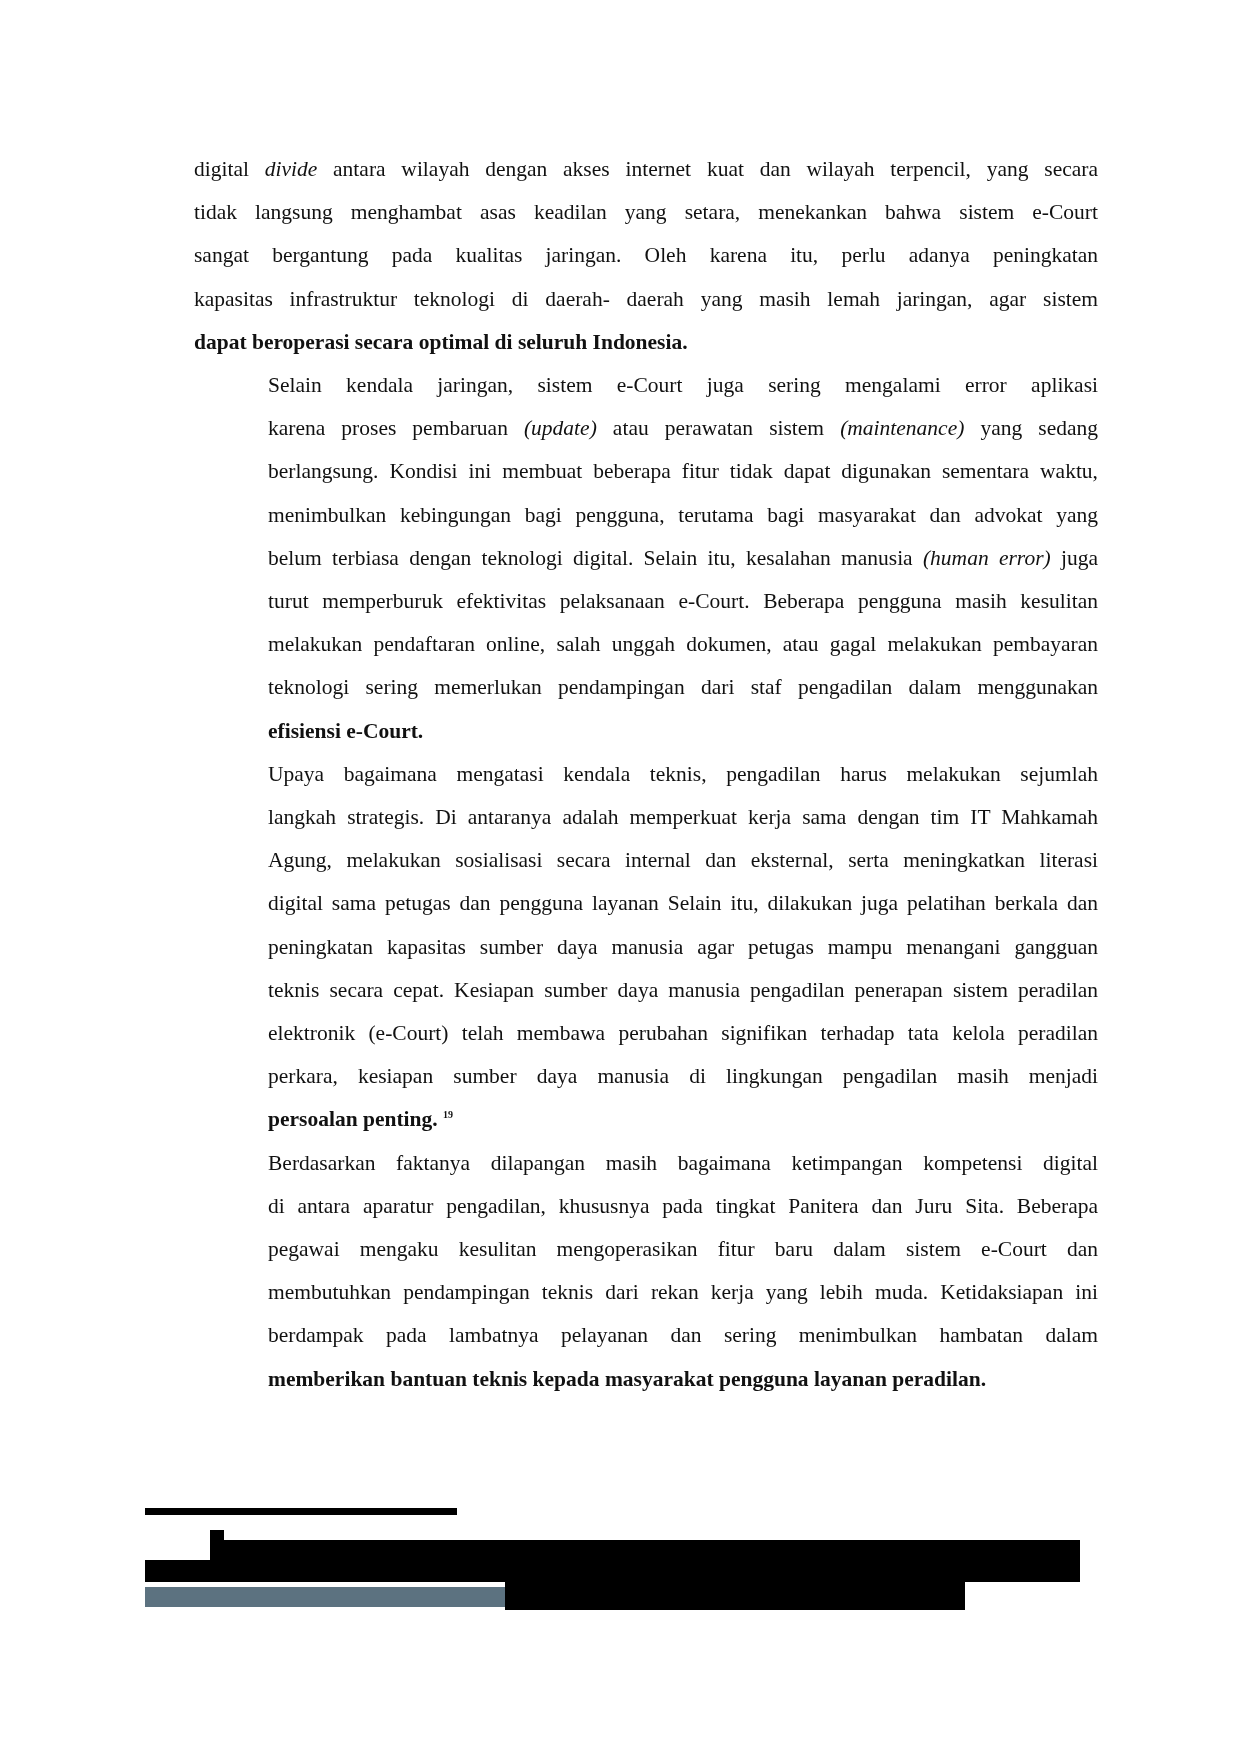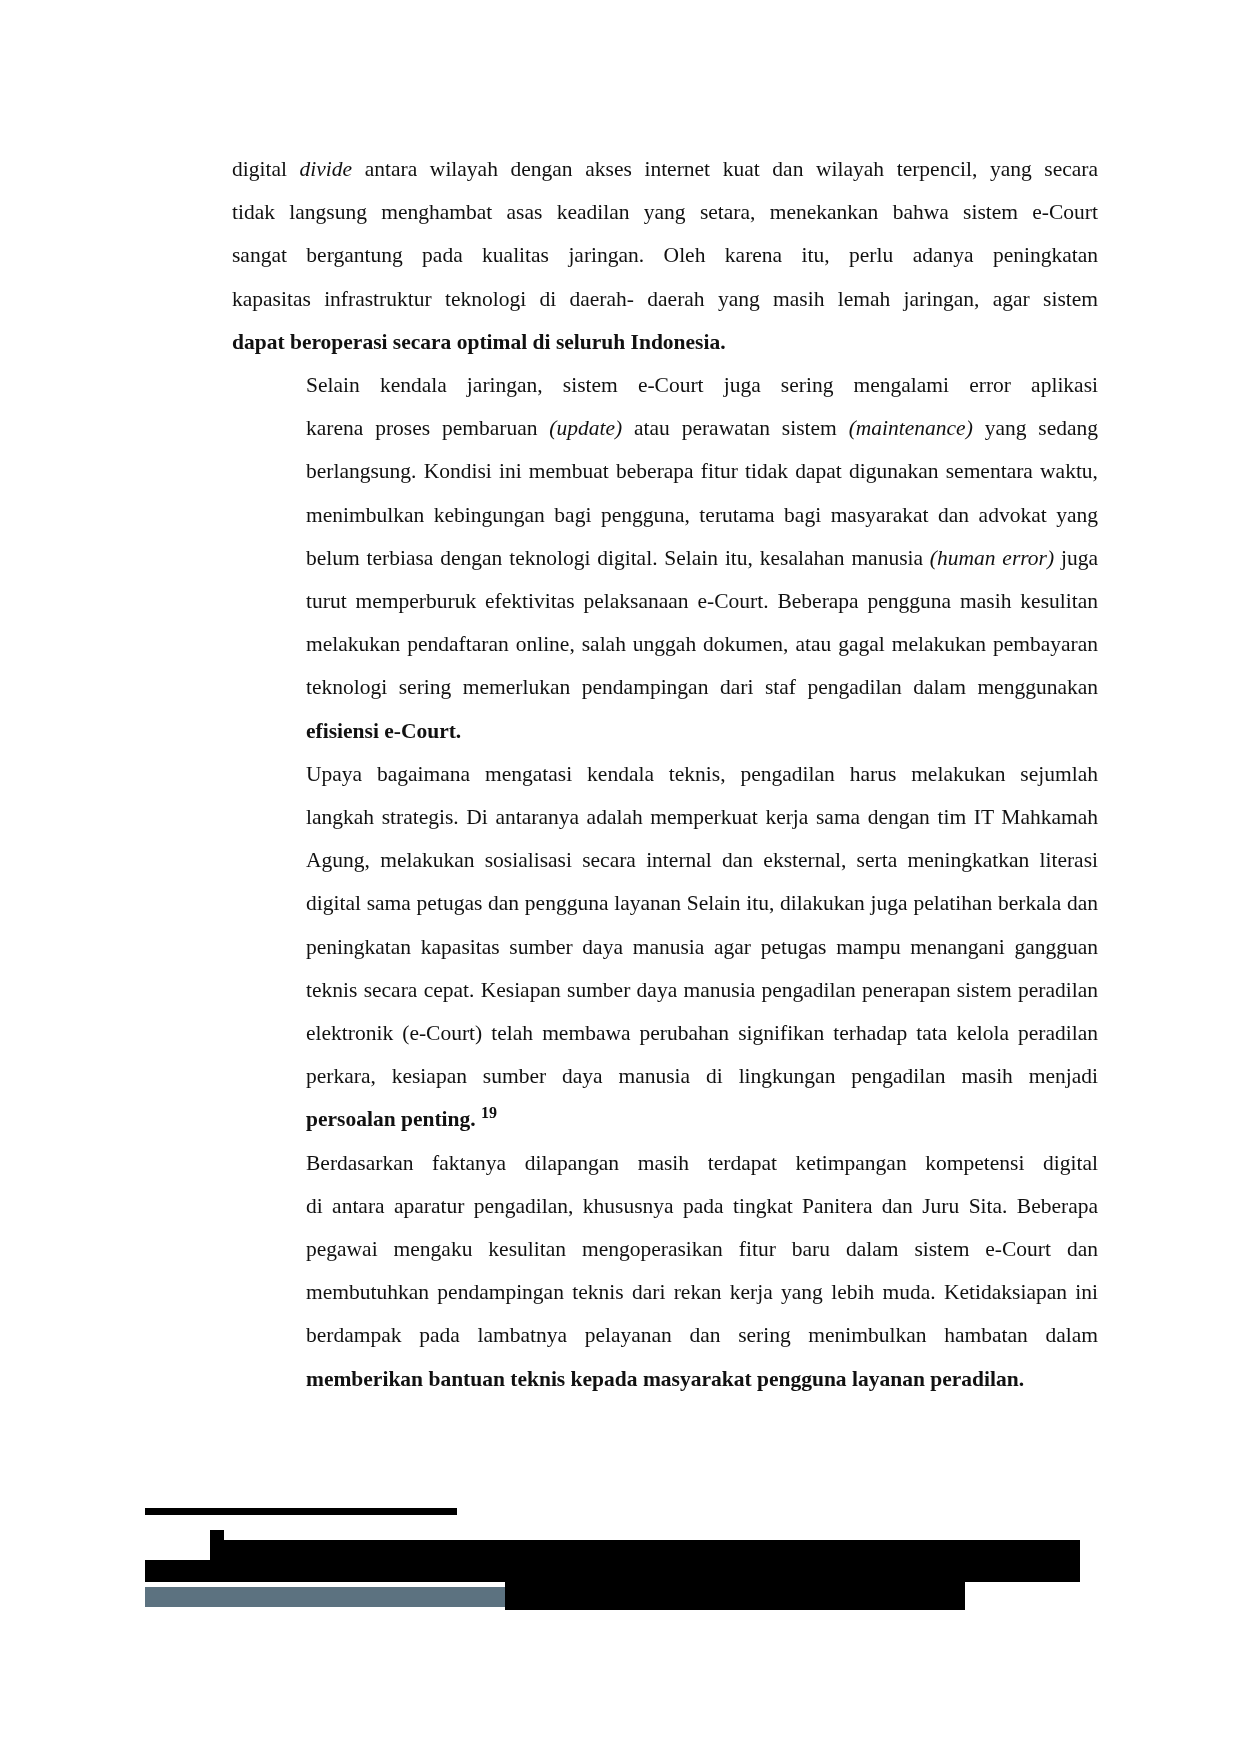--- a/index.html
+++ b/index.html
@@ -1,26 +1,26 @@
 <!DOCTYPE html>
 <html><head>
 <meta charset="utf-8">
 <style>
   html, body { margin:0; padding:0; background:#fff; }
   body { width:1240px; height:1754px; position:relative; overflow:hidden;
          font-family:"Liberation Serif", "DejaVu Serif", serif; color:#111; }
   .page { position:absolute; left:194px; top:148px; width:904px; }
   .para { margin:0; font-size:21.5px; line-height:43.2px; text-align:justify; }
   .para.indent { text-indent:74px; }
-  .para .line { display:block; text-align:justify; text-align-last:justify; white-space:nowrap;margin-left:38px; }
+  .para .line { display:block; text-align:justify; text-align-last:justify; white-space:nowrap; }
   .para .line.last { text-align-last:left;font-weight:bold; }
   .fn-rule { position:absolute; left:145px; top:1508px; width:312px; height:7px; background:#000; }
   .redact { position:absolute; background:#000; }
   .link-redact { position:absolute; left:145px; top:1587px; width:360px; height:20px; background:#5c7280; }
-  sup { font-size:16px; line-height:0; }
+  sup { font-size:10px; line-height:0; }
 </style>
 </head>
 <body>
 
 <div class="page" id="doc">
     <p class="para">
       <span class="line"><span>digital </span><i>divide</i><span> antara wilayah dengan akses internet kuat dan wilayah terpencil, yang secara</span></span>
       <span class="line"><span>tidak langsung menghambat asas keadilan yang setara, menekankan bahwa sistem e-Court</span></span>
       <span class="line"><span>sangat bergantung pada kualitas jaringan. Oleh karena itu, perlu adanya peningkatan</span></span>
       <span class="line"><span>kapasitas infrastruktur teknologi di daerah- daerah yang masih lemah jaringan, agar sistem</span></span>
@@ -42,21 +42,21 @@
       <span class="line"><span>langkah strategis. Di antaranya adalah memperkuat kerja sama dengan tim IT Mahkamah</span></span>
       <span class="line"><span>Agung, melakukan sosialisasi secara internal dan eksternal, serta meningkatkan literasi</span></span>
       <span class="line"><span>digital sama petugas dan pengguna layanan Selain itu, dilakukan juga pelatihan berkala dan</span></span>
       <span class="line"><span>peningkatan kapasitas sumber daya manusia agar petugas mampu menangani gangguan</span></span>
       <span class="line"><span>teknis secara cepat. Kesiapan sumber daya manusia pengadilan penerapan sistem peradilan</span></span>
       <span class="line"><span>elektronik (e-Court) telah membawa perubahan signifikan terhadap tata kelola peradilan</span></span>
       <span class="line"><span>perkara, kesiapan sumber daya manusia di lingkungan pengadilan masih menjadi</span></span>
       <span class="line last"><span>persoalan penting. </span><sup>19</sup></span>
     </p>
     <p class="para indent">
-      <span class="line"><span>Berdasarkan faktanya dilapangan masih terdapat ketimpangan kompetensi digital</span></span>
+      <span class="line"><span>Berdasarkan faktanya dilapangan masih bagaimana ketimpangan kompetensi digital</span></span>
       <span class="line"><span>di antara aparatur pengadilan, khususnya pada tingkat Panitera dan Juru Sita. Beberapa</span></span>
       <span class="line"><span>pegawai mengaku kesulitan mengoperasikan fitur baru dalam sistem e-Court dan</span></span>
       <span class="line"><span>membutuhkan pendampingan teknis dari rekan kerja yang lebih muda. Ketidaksiapan ini</span></span>
       <span class="line"><span>berdampak pada lambatnya pelayanan dan sering menimbulkan hambatan dalam</span></span>
       <span class="line last"><span>memberikan bantuan teknis kepada masyarakat pengguna layanan peradilan.</span></span>
     </p>
   </div>
 
 <div class="fn-rule"></div>
 <div>

